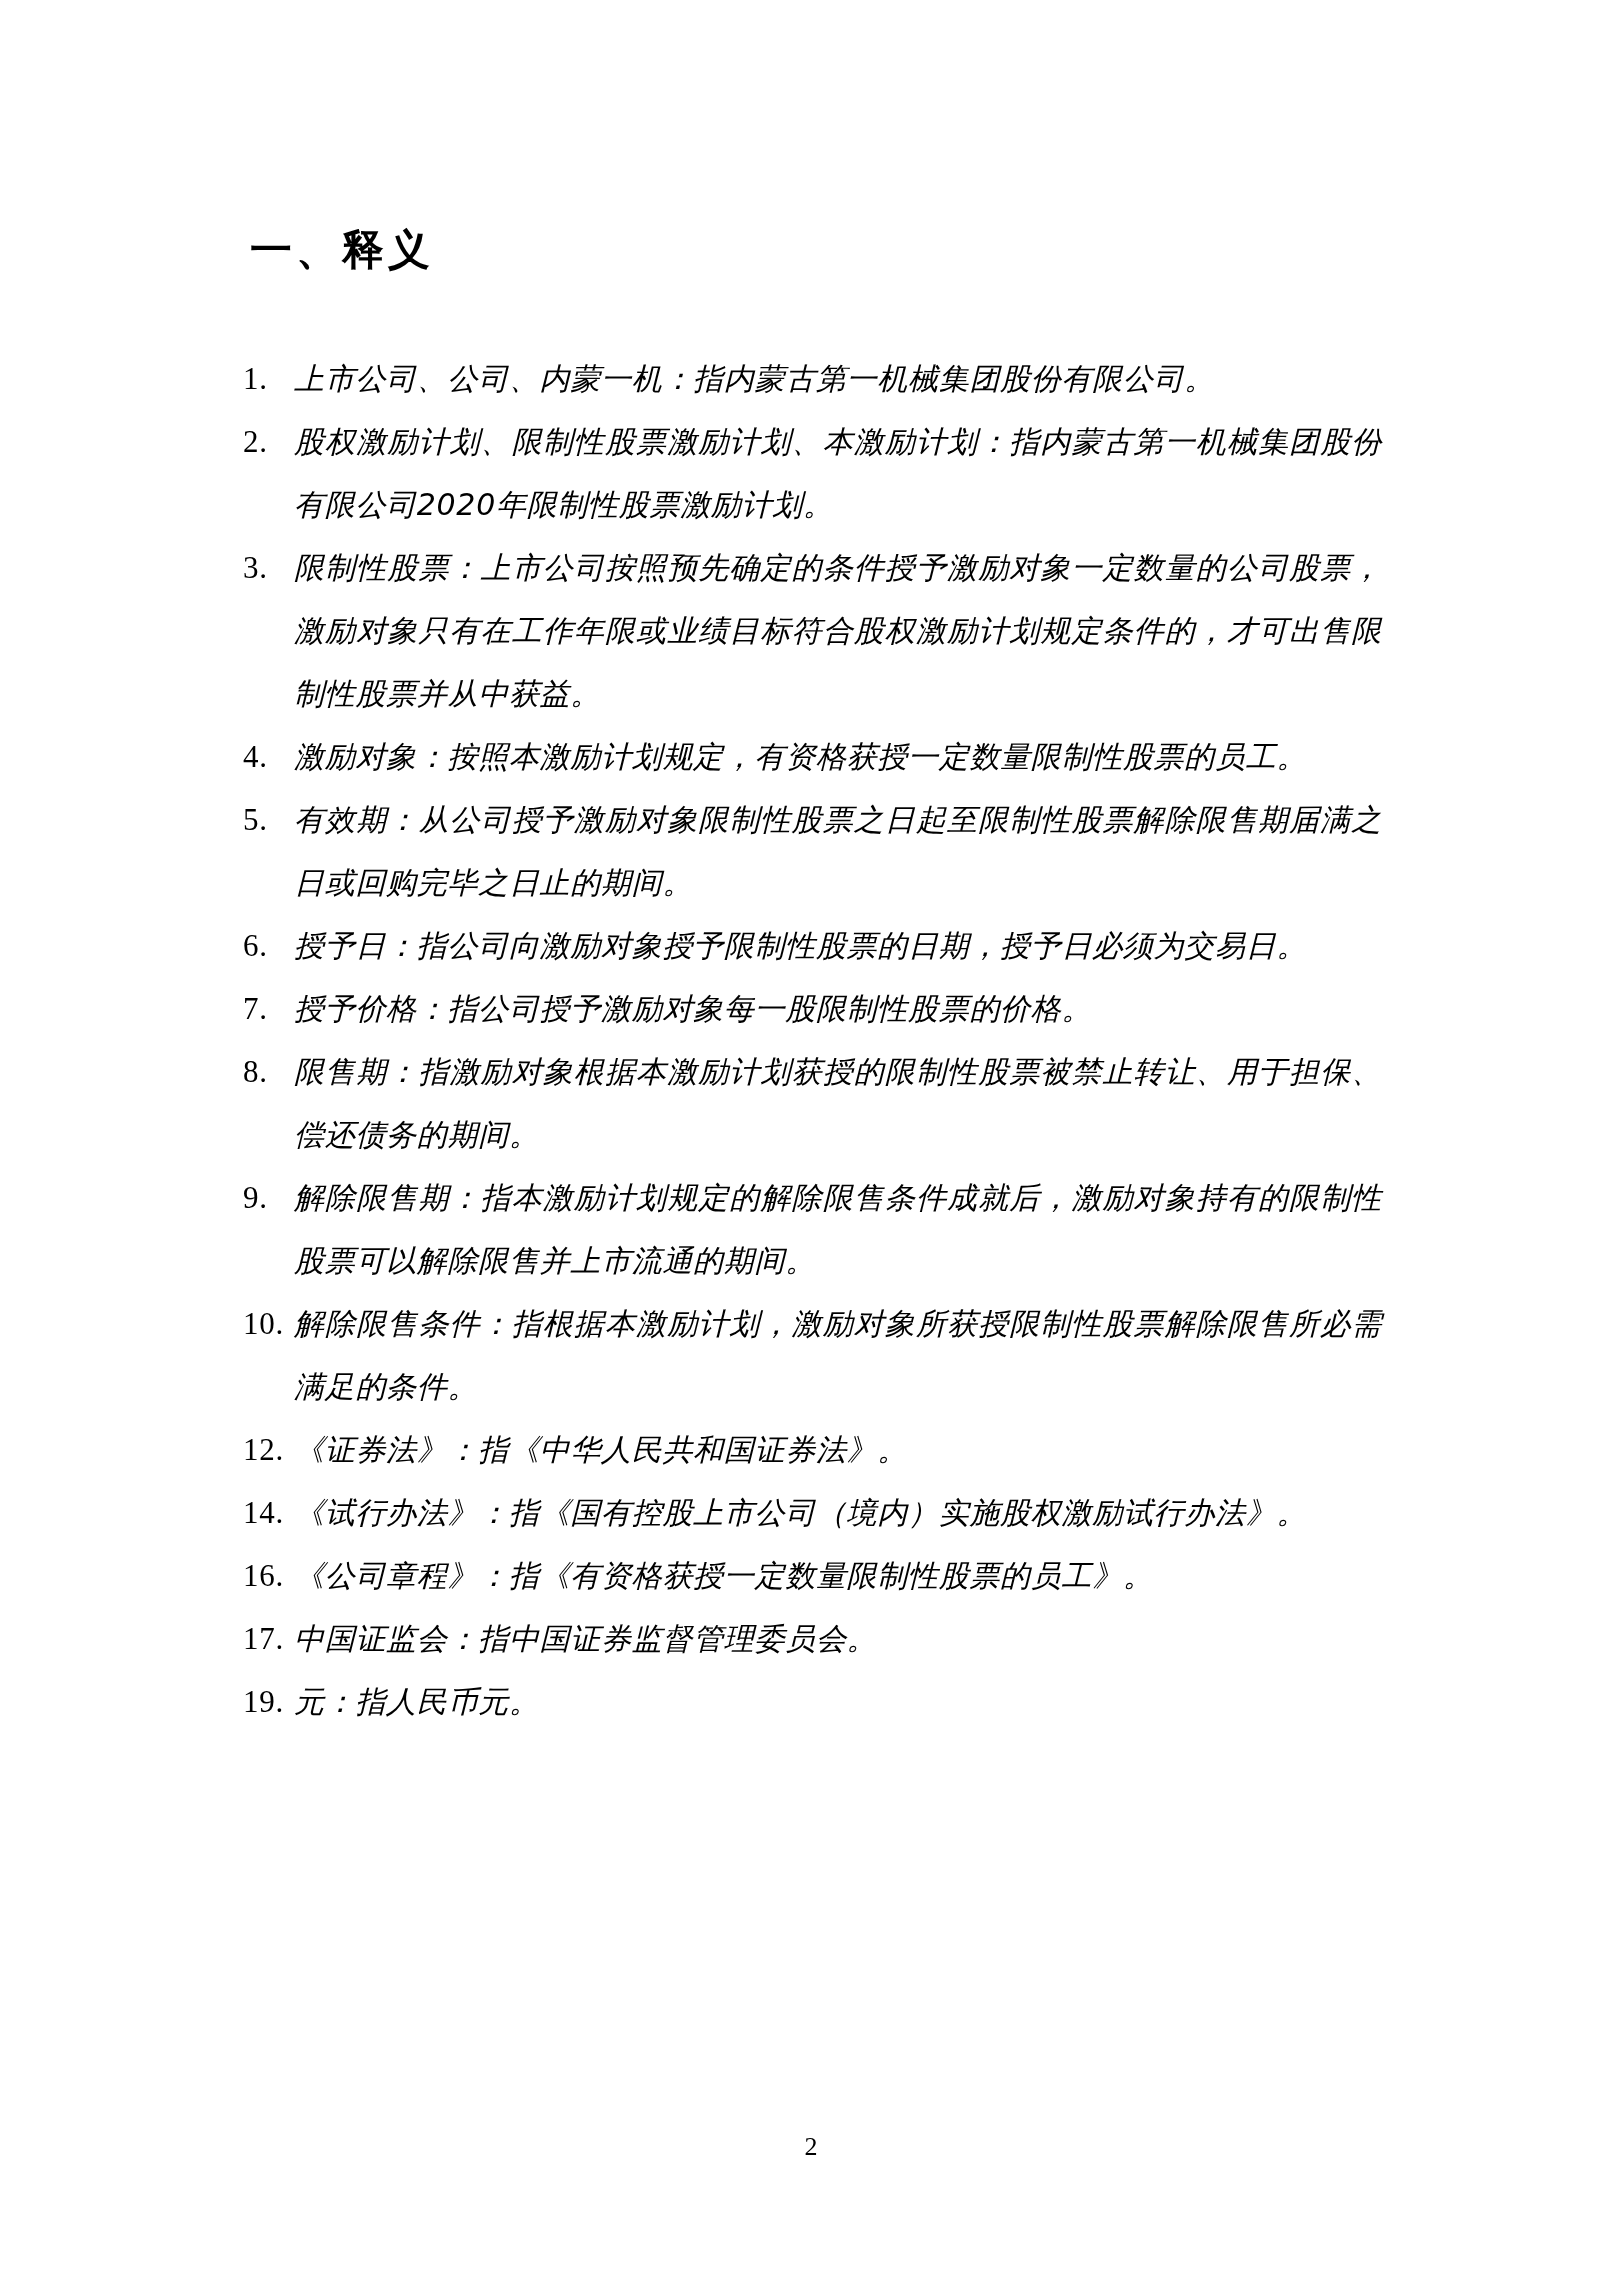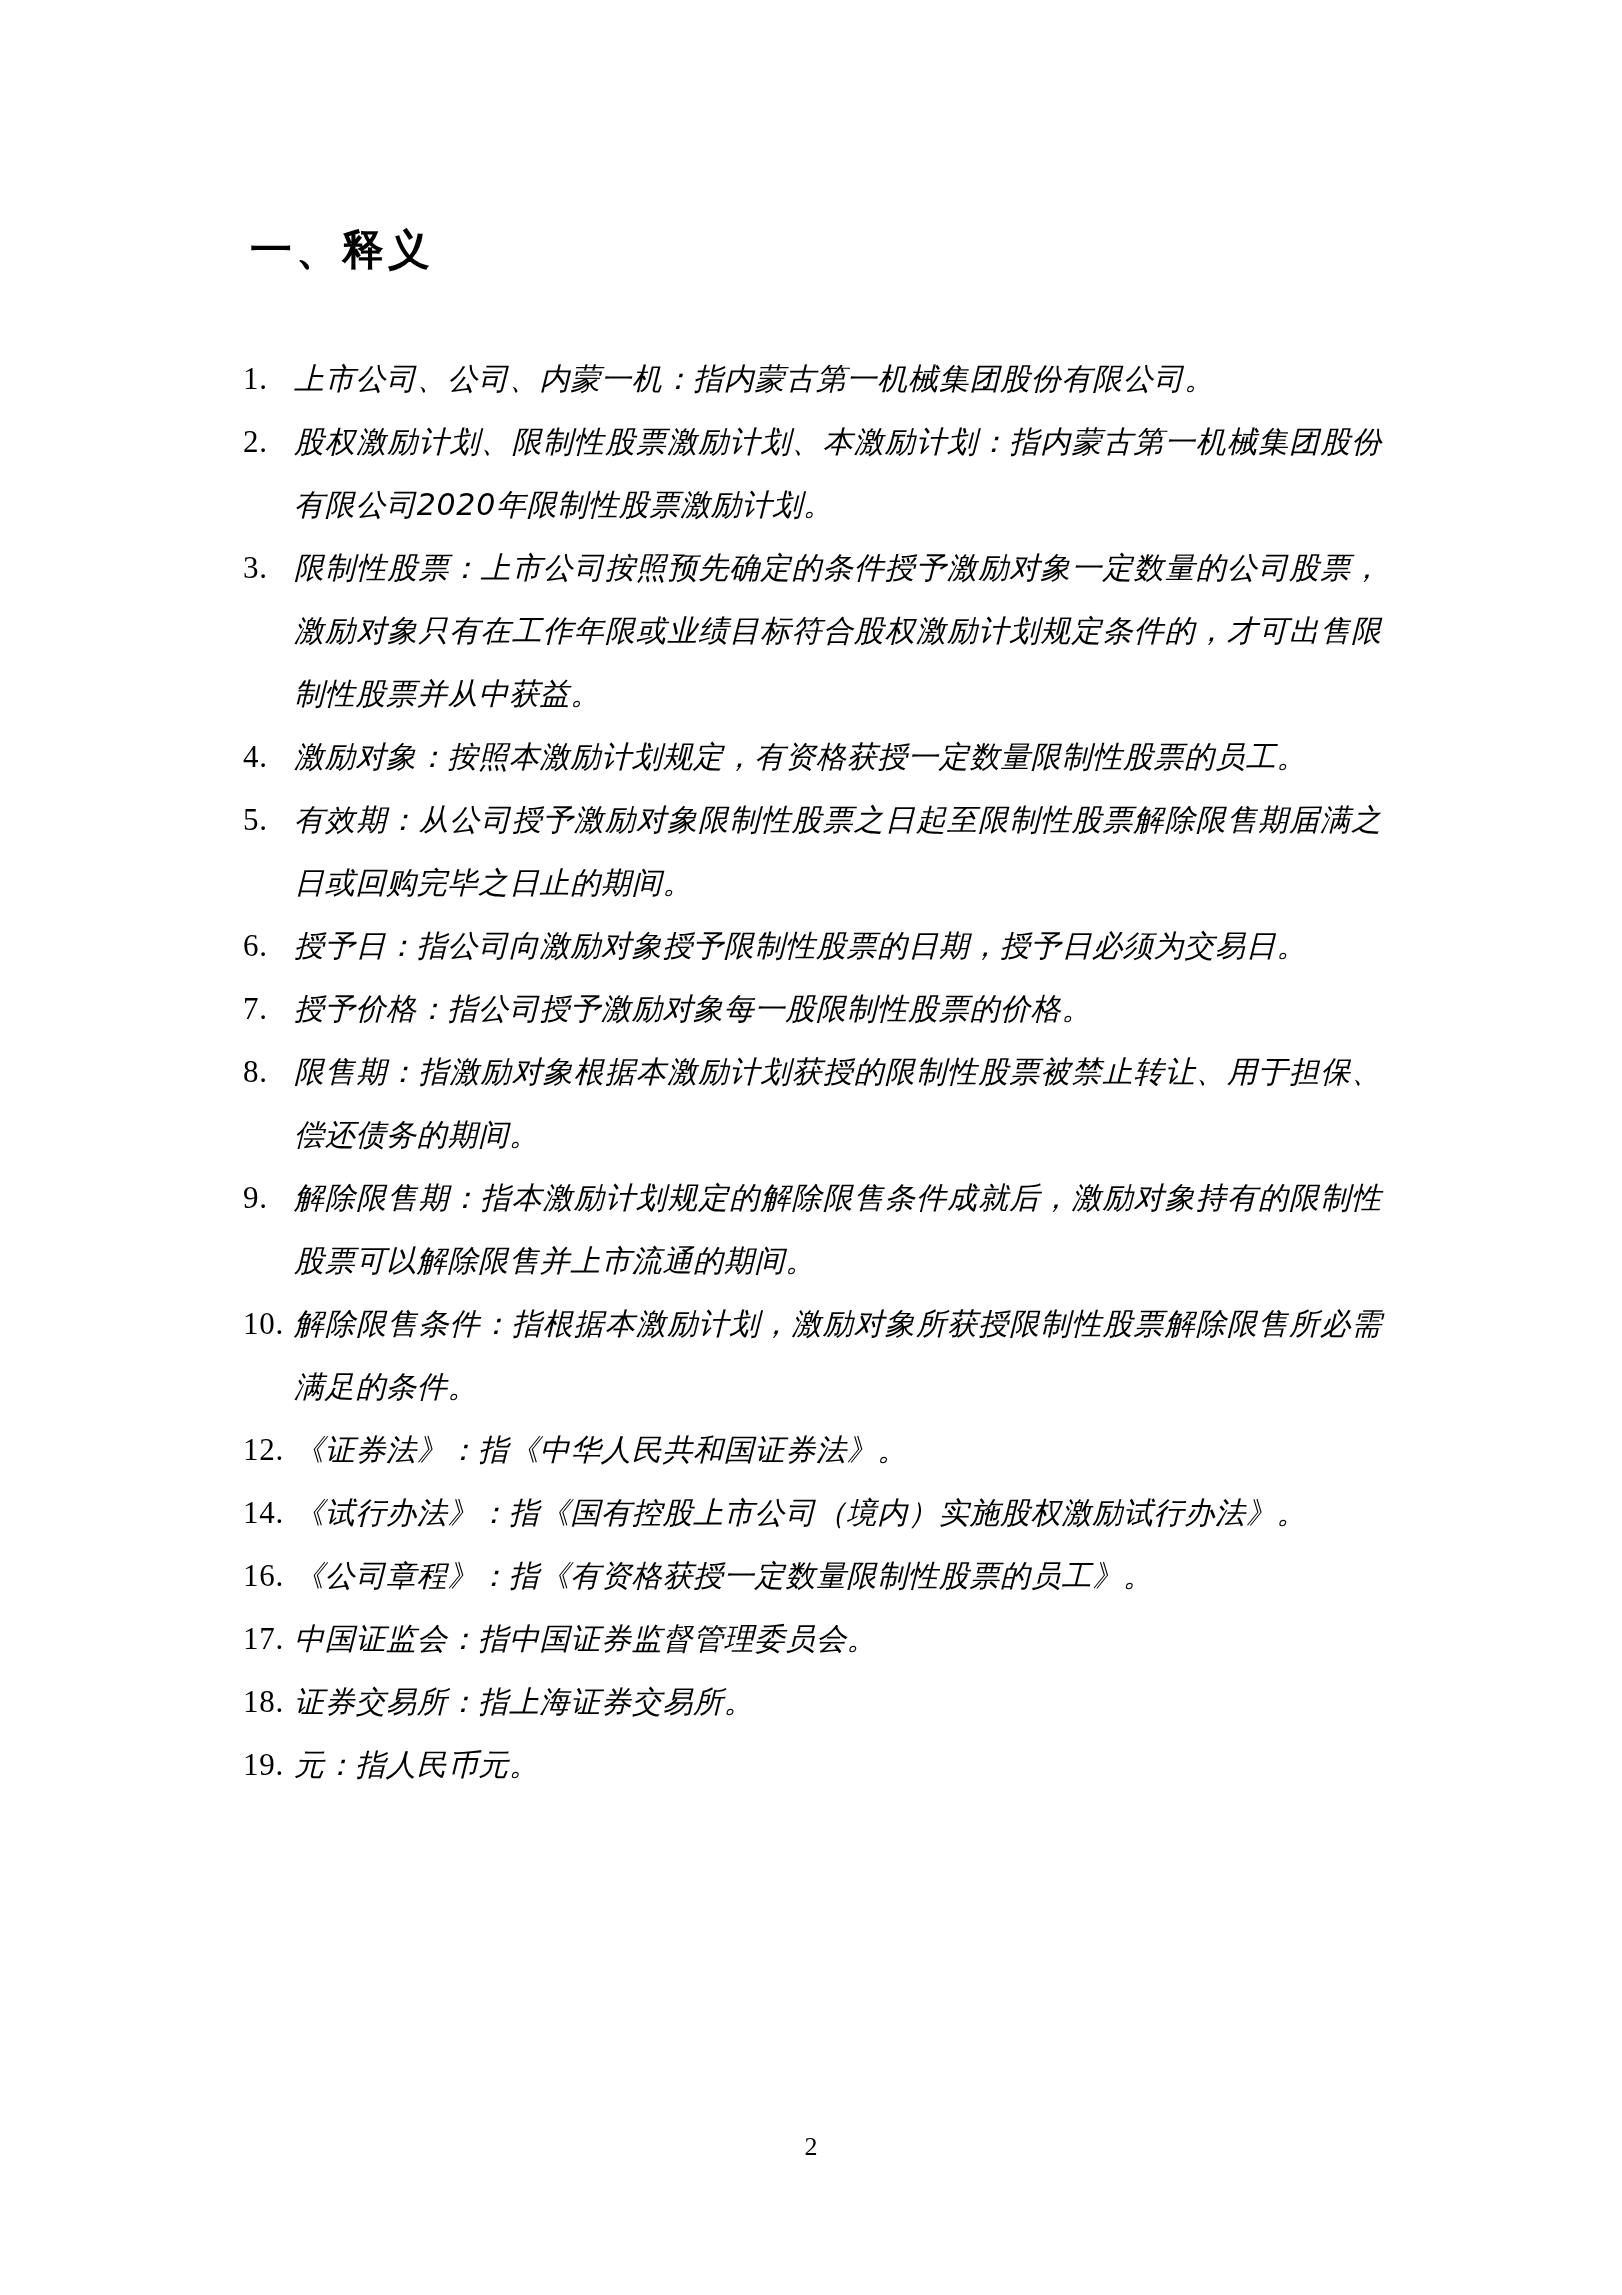--- a/index.html
+++ b/index.html
@@ -133,24 +133,20 @@
     </li>
     <li class="def-item">
       <span class="def-num">16.</span>
       <span class="def-text">《公司章程》：指《有资格获授一定数量限制性股票的员工》。</span>
     </li>
     <li class="def-item">
       <span class="def-num">17.</span>
       <span class="def-text">中国证监会：指中国证券监督管理委员会。</span>
     </li>
     <li class="def-item">
-      <span class="def-num">18.</span>
-      <span class="def-text">证券交易所：指上海证券交易所。</span>
-    </li>
-    <li class="def-item">
       <span class="def-num">19.</span>
       <span class="def-text">元：指人民币元。</span>
     </li>
   </ol>
 
   <div class="page-number">2</div>
 </div>
 
 
 </body></html>

